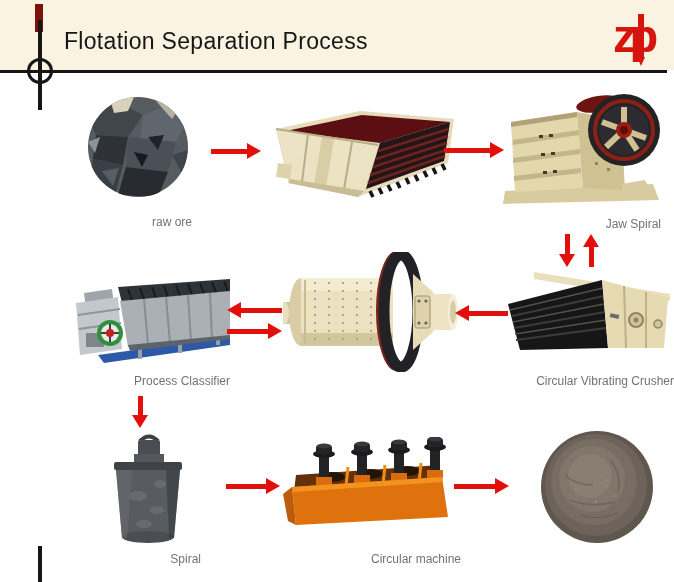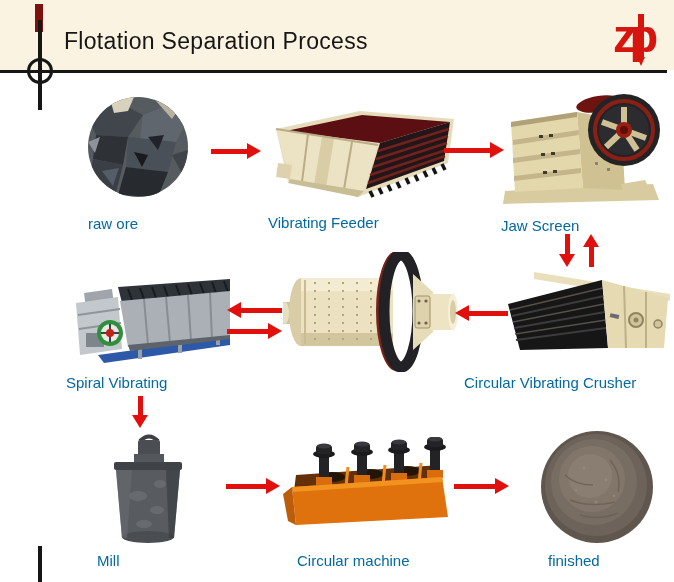--- a/index.html
+++ b/index.html
@@ -11,21 +11,21 @@
   .vrule{position:absolute;left:38px;top:20px;width:4px;height:90px;background:#161616;}
   .vrule-bottom{position:absolute;left:38px;top:546px;width:4px;height:36px;background:#161616;}
   .accent-bar{position:absolute;left:35px;top:4px;width:8px;height:28px;background:var(--accent-red,#7d120d);}
   .reg-circle{position:absolute;left:27px;top:58px;width:20px;height:20px;border:3px solid #161616;border-radius:50%;}
   .logo{position:absolute;left:611px;top:8px;width:60px;height:60px;}
   .logo-text{position:absolute;left:2px;top:0px;font-size:47px;font-weight:bold;color:var(--logo-red,#d6150f);letter-spacing:-7px;}
   .logo-bar{position:absolute;left:27px;top:6px;width:6px;height:43px;background:var(--logo-red,#d6150f);}
   .logo-tail{position:absolute;left:26px;top:49px;width:0;height:0;border-left:4px solid transparent;border-right:4px solid transparent;border-top:9px solid var(--logo-red,#d6150f);}
   .machine{position:absolute;}
   .machine svg{display:block;}
-  .node-label{position:absolute;font-size:15px;color:#0369a1;text-align:left;white-space:nowrap;}
+  .node-label{position:absolute;font-size:12px;color:#737373;text-align:right;white-space:nowrap;}
   
   .arr-h{position:absolute;display:flex;align-items:center;height:16px;}
   .arr-h .shaft{height:5px;background:var(--arrow-red,#e2100c);flex:1;}
   .head-r{width:0;height:0;border-top:8px solid transparent;border-bottom:8px solid transparent;border-left:14px solid var(--arrow-red,#e2100c);}
   .head-l{width:0;height:0;border-top:8px solid transparent;border-bottom:8px solid transparent;border-right:14px solid var(--arrow-red,#e2100c);}
   .arr-v{position:absolute;display:flex;flex-direction:column;align-items:center;width:16px;}
   .arr-v .shaft{width:5px;background:var(--arrow-red,#e2100c);flex:1;}
   .head-d{width:0;height:0;border-left:8px solid transparent;border-right:8px solid transparent;border-top:13px solid var(--arrow-red,#e2100c);}
   .head-u{width:0;height:0;border-left:8px solid transparent;border-right:8px solid transparent;border-bottom:13px solid var(--arrow-red,#e2100c);}
 </style>
@@ -363,21 +363,19 @@
   <div class="arr-h" style="left:226px;top:478px;width:54px">
       <div class="shaft"></div>
       <div class="head-r"></div>
     </div>
   <div class="arr-h" style="left:454px;top:478px;width:55px">
       <div class="shaft"></div>
       <div class="head-r"></div>
     </div>
 
   <div class="node-label" style="left:88px;top:215px;width:104px">raw ore</div>
-  <div class="node-label" style="left:268px;top:214px;width:184px">Vibrating Feeder</div>
-  <div class="node-label" style="left:501px;top:217px;width:160px">Jaw Screen</div>
-  <div class="node-label" style="left:66px;top:374px;width:164px">Spiral Vibrating</div>
+  <div class="node-label" style="left:501px;top:217px;width:160px">Jaw Spiral</div>
+  <div class="node-label" style="left:66px;top:374px;width:164px">Process Classifier</div>
   <div class="node-label" style="left:464px;top:374px;width:210px">Circular Vibrating Crusher</div>
-  <div class="node-label" style="left:97px;top:552px;width:104px">Mill</div>
+  <div class="node-label" style="left:97px;top:552px;width:104px">Spiral</div>
   <div class="node-label" style="left:297px;top:552px;width:164px">Circular machine</div>
-  <div class="node-label" style="left:548px;top:552px;width:104px">finished</div>
 
 </div>
 
 </body></html>

